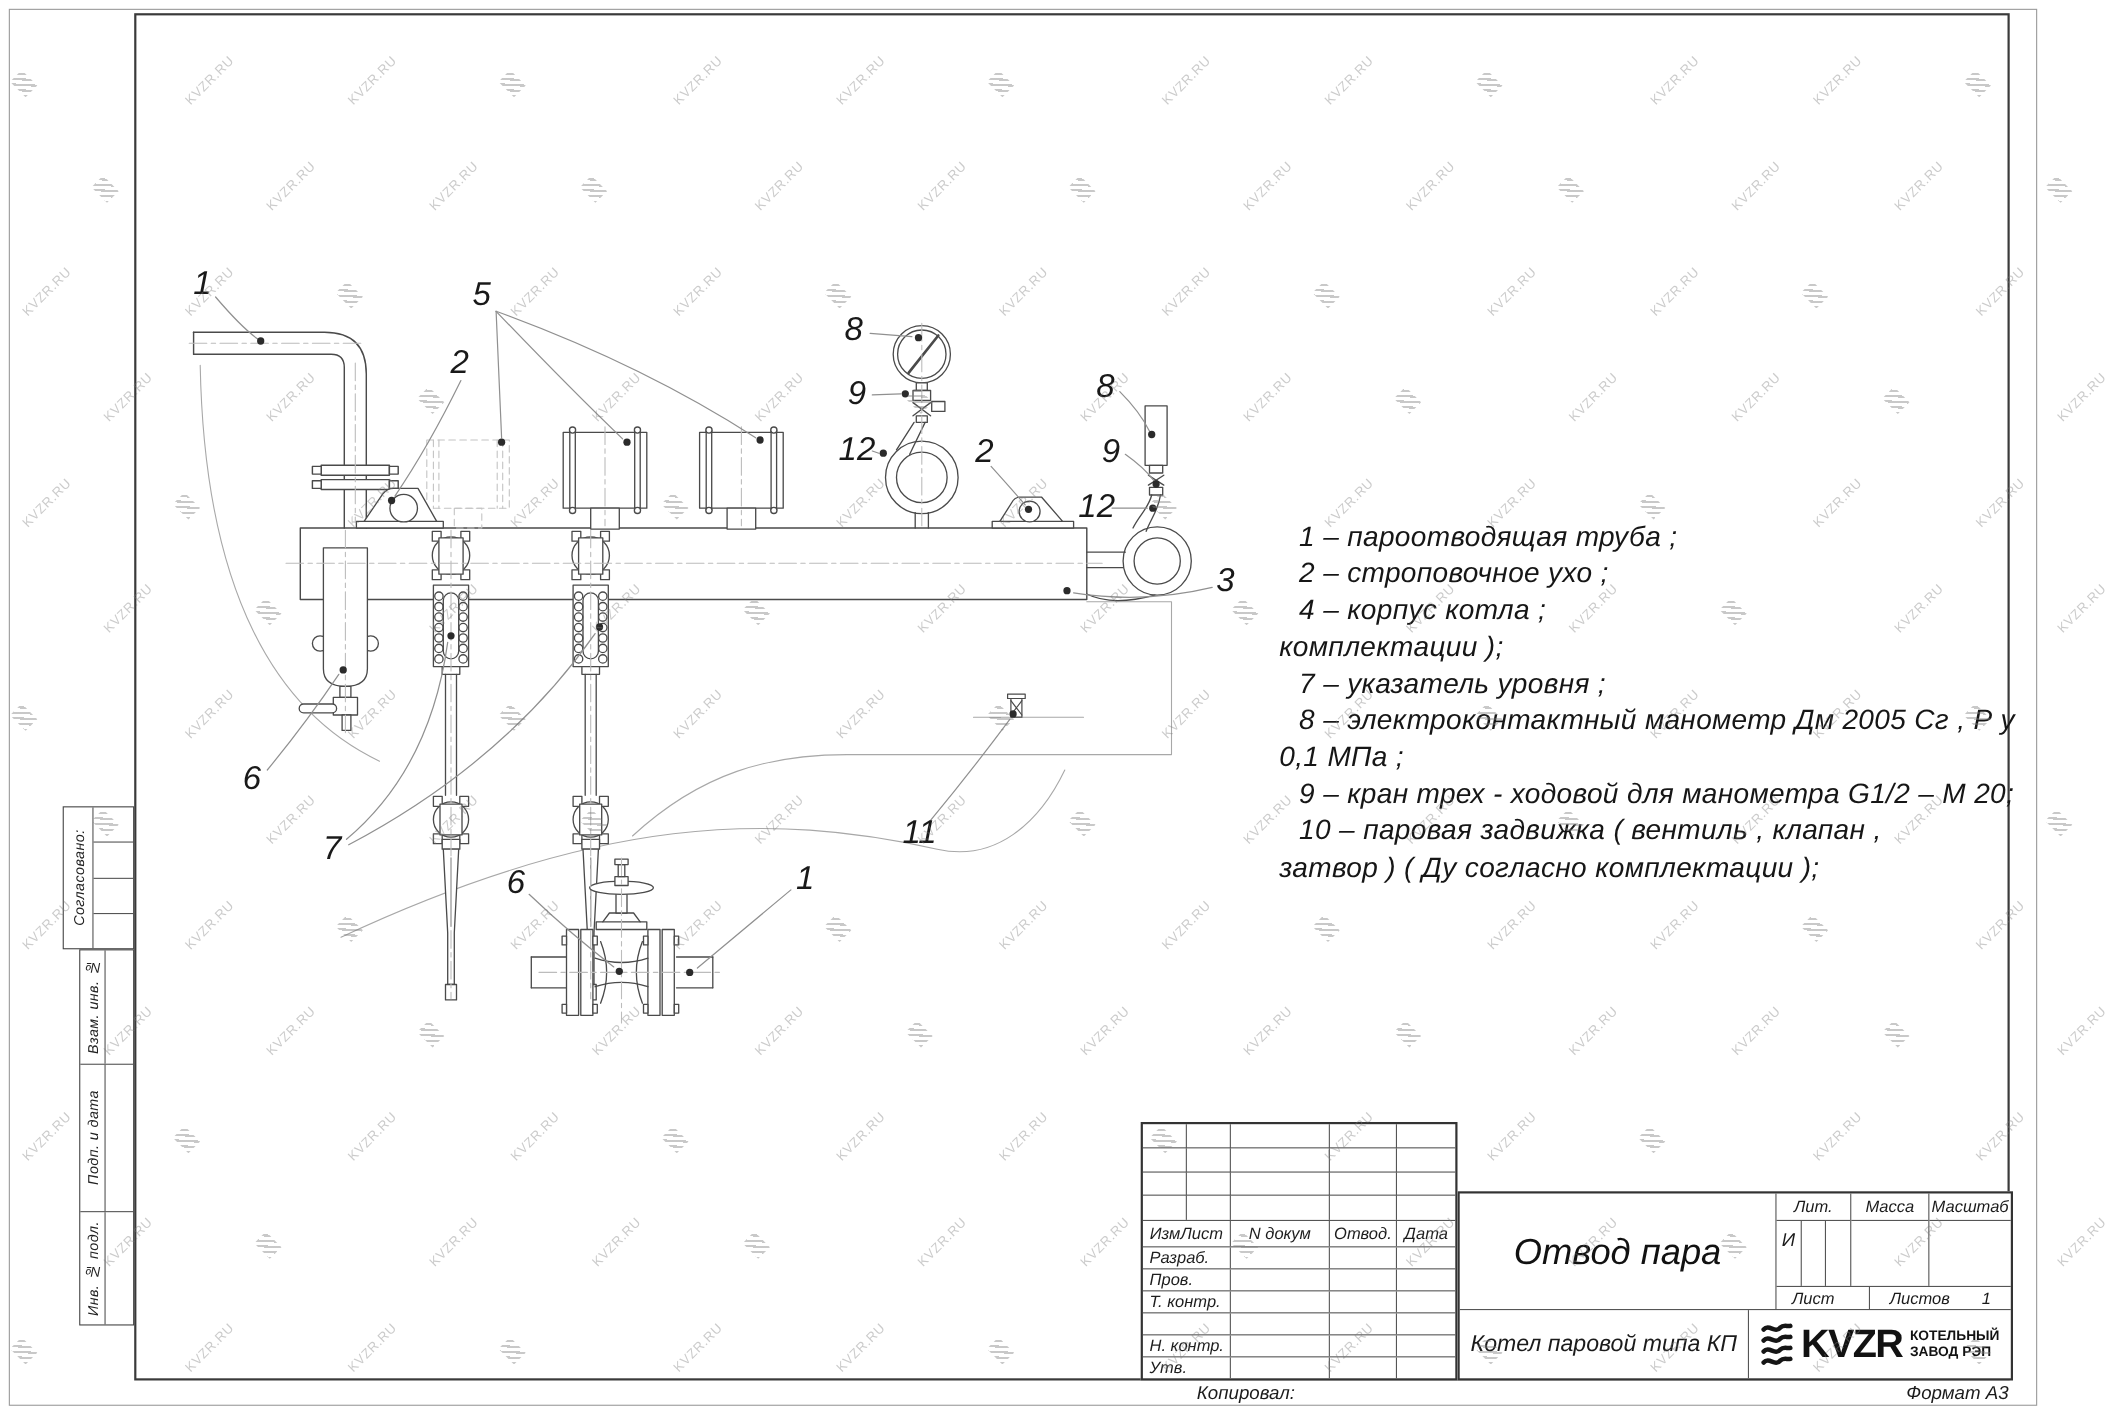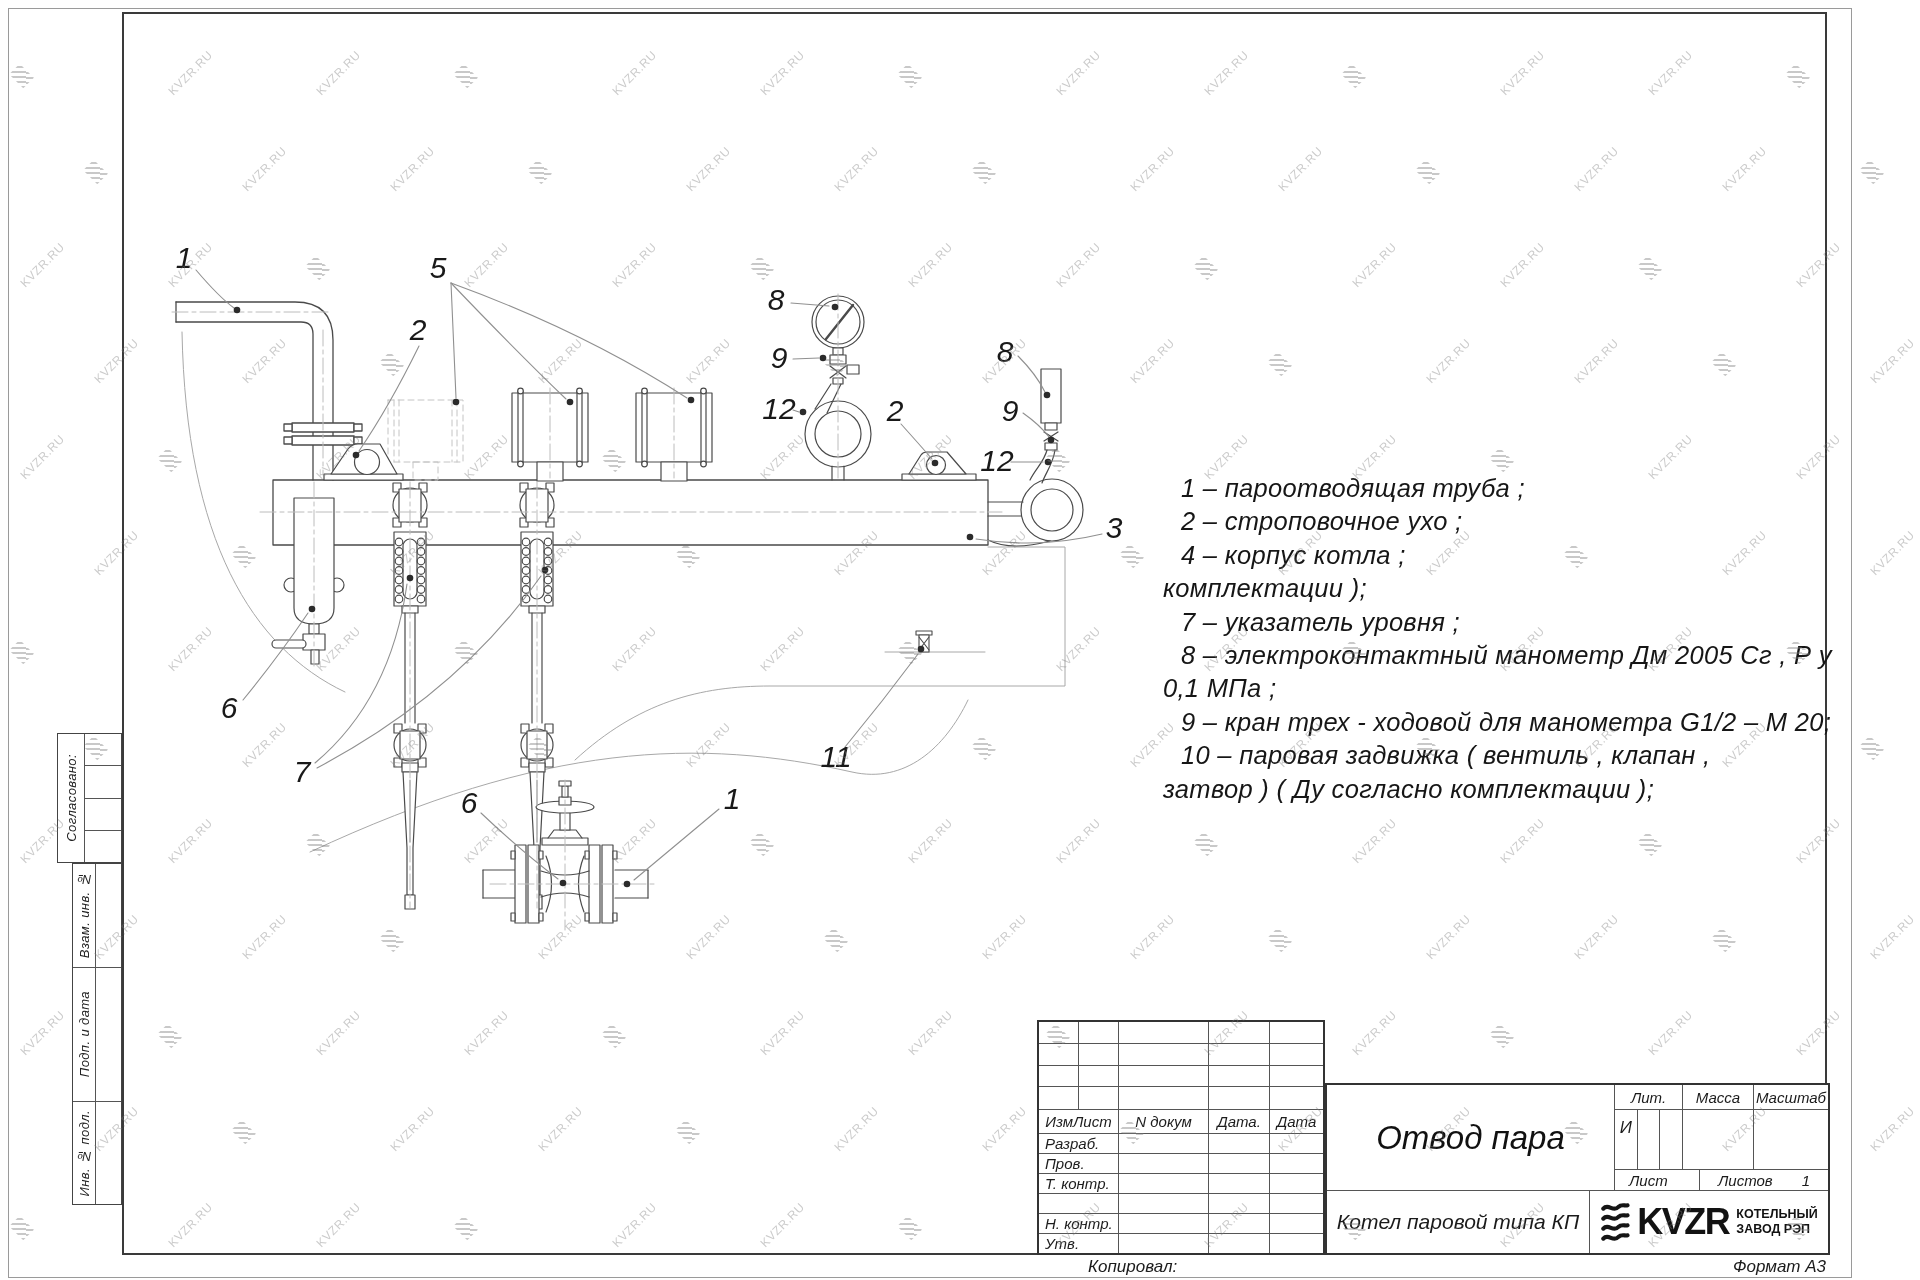--- a/index.html
+++ b/index.html
@@ -421,21 +421,21 @@
         <div></div>
         <div></div>
         <div></div>
         <div></div>
         <div></div>
         <div></div>
       </div>
     <div class="tb-head">
       <div class="c w80">ИзмЛист</div>
       <div class="c w90">N докум</div>
-      <div class="c w61">Дата.</div>
+      <div class="c w61">Отвод.</div>
       <div class="c w53 last">Дата</div>
     </div>
     <div class="tb-rows">
       <div class="trow">
           <div class="c w80 lbl">Разраб.</div>
           <div class="c w90"></div>
           <div class="c w61"></div>
           <div class="c w53 last"></div>
         </div>
       <div class="trow">

